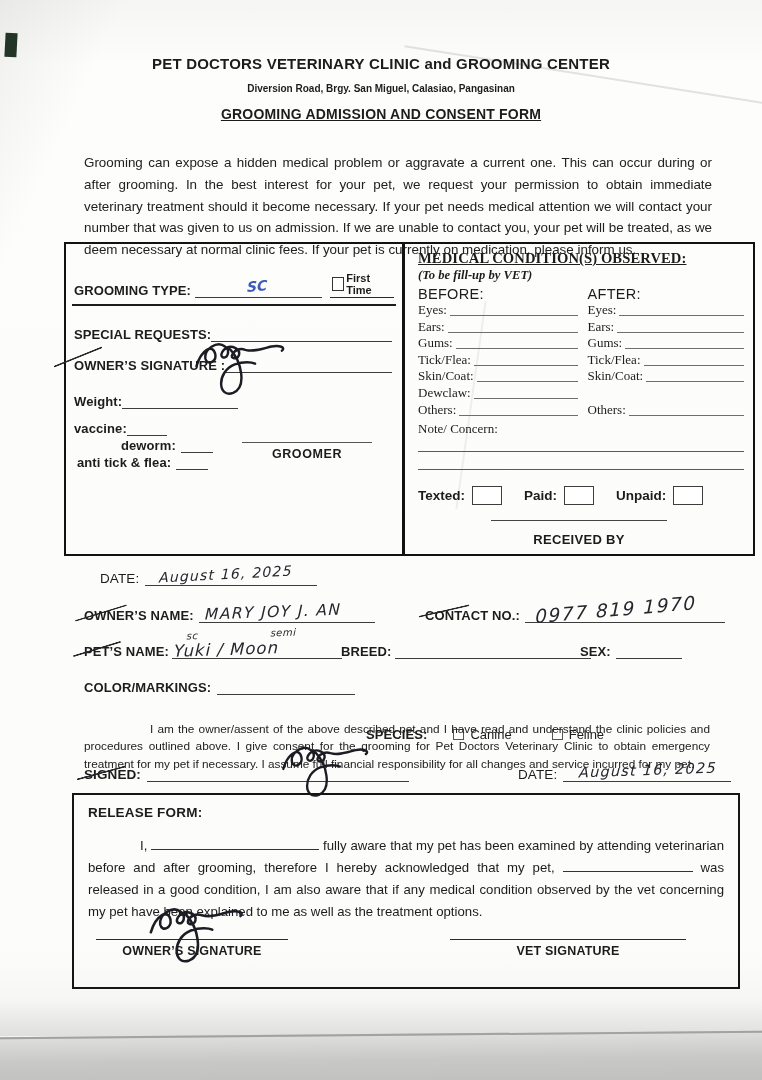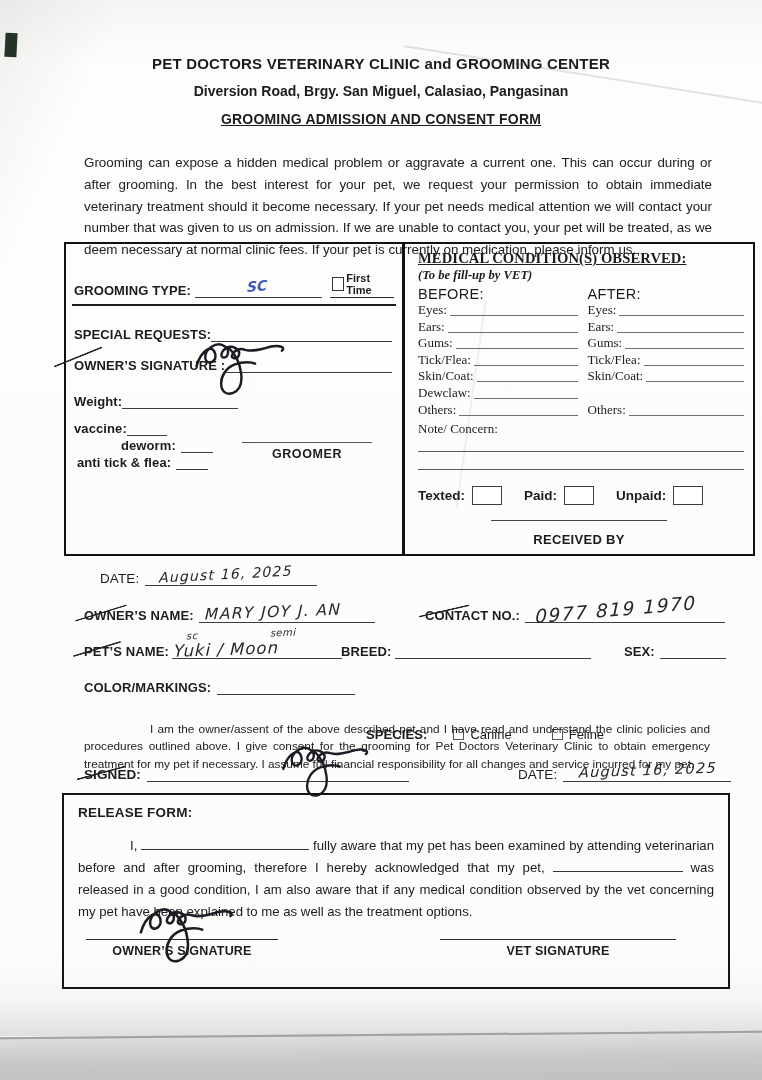--- a/index.html
+++ b/index.html
@@ -14,21 +14,21 @@
   .corner-mark{position:absolute;left:5px;top:33px;width:12px;height:24px;background:#223527;transform:rotate(3deg);}
   .bottom-shade{position:absolute;left:-10px;right:-10px;top:1034px;height:60px;
     background:linear-gradient(to bottom, #dddddb 0%, #c8c8c6 40%, #bcbcba 100%);
     transform:rotate(-0.5deg);border-top:2px solid rgba(140,140,138,0.55);}
   .bottom-soft{position:absolute;left:0;right:0;top:1000px;height:36px;
     background:linear-gradient(to bottom, rgba(220,220,218,0) 0%, rgba(205,205,203,0.5) 100%);}
 
   
   .header{position:absolute;left:0;top:55px;width:100%;text-align:center;}
   .clinic{font-size:15px;font-weight:bold;letter-spacing:0.2px;}
-  .address{font-size:14px;font-weight:bold;margin-top:11px;}
+  .address{font-size:10px;font-weight:bold;margin-top:11px;}
   .formtitle{font-size:14px;font-weight:bold;text-decoration:underline;margin-top:12px;letter-spacing:0.2px;}
 
   .intro{position:absolute;left:84px;top:139px;width:628px;font-size:13.4px;line-height:21.6px;
     text-align:justify;color:#212121;}
 
   
   .boxes{position:absolute;left:64px;top:242px;display:flex;}
   .lbox{position:relative;width:336px;height:310px;border:2px solid #121212;background:transparent;}
   .rbox{position:relative;width:348px;height:310px;border:2px solid #121212;border-left-width:1px;}
 
@@ -90,21 +90,21 @@
   .pet-note.n1{left:12px;}
   .pet-note.n2{left:96px;}
 
   .sq{display:inline-block;width:9px;height:9px;border:1.2px solid #555;margin-right:6px;background:#fff;}
   .spc-item{display:flex;align-items:center;font-size:13px;margin-left:26px;margin-top:48px;}
 
   .consent{position:absolute;left:84px;top:709px;width:626px;font-size:11.8px;line-height:17.6px;
     text-align:justify;text-indent:66px;color:#222;}
 
   
-  .release{position:absolute;left:62px;top:793px;width:664px;height:192px;border:2px solid #151515;}
+  .release{position:absolute;left:72px;top:793px;width:664px;height:192px;border:2px solid #151515;}
   .rel-in{position:absolute;left:14px;right:14px;top:10px;}
   .rel-title{font-weight:bold;font-size:13.5px;letter-spacing:0.2px;}
   .rel-body{margin-top:15px;font-size:13.2px;line-height:22px;text-align:justify;text-indent:52px;}
   .rblank{display:inline-block;border-bottom:1.4px solid #333;height:12px;}
   .rb1{width:168px;}
   .rb2{width:130px;}
   .rel-sigs{position:absolute;left:0;right:0;bottom:8px;height:40px;}
   .sigcol{position:absolute;text-align:center;}
   .sig-owner{left:22px;width:192px;}
   .sig-vet{left:376px;width:236px;}
@@ -322,21 +322,21 @@
           <span class="pet-note n1">sc</span>
           <span class="pet-note n2">semi</span>
           <span>Yuki / Moon</span>
         </span>
       </span>
     </span>
     <span class="dgroup" style="left:341px">
       <span class="dlabel">BREED:</span>
       <span class="blank" style="width:196px;margin-left:4px"></span>
     </span>
-    <span class="dgroup" style="left:624px">
+    <span class="dgroup" style="left:580px">
       <span class="dlabel">SEX:</span>
       <span class="blank" style="width:66px;margin-left:5px"></span>
     </span>
   </div>
 
   <div class="drow" style="top:679px">
     <span class="dgroup" style="left:84px">
       <span class="dlabel">COLOR/MARKINGS:</span>
       <span class="blank" style="width:138px;margin-left:6px"></span>
     </span>

